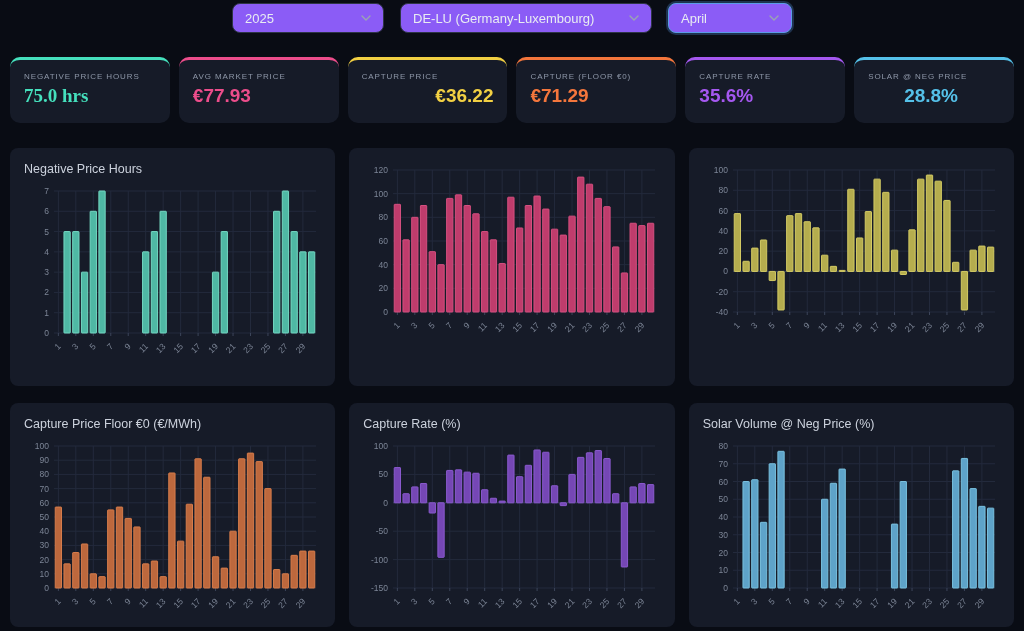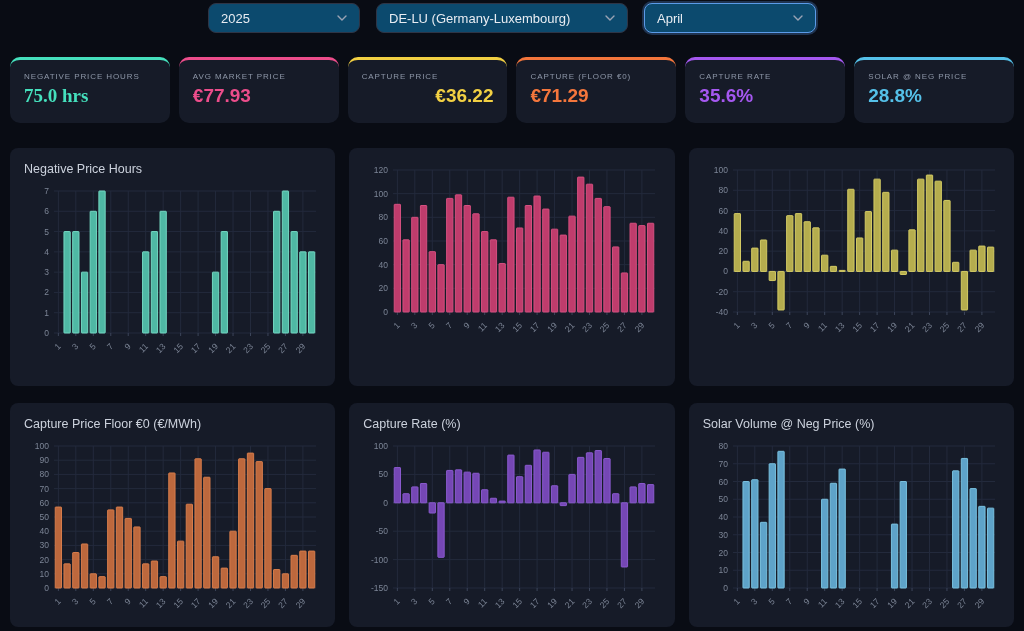--- a/index.html
+++ b/index.html
@@ -5,27 +5,27 @@
   * { margin:0; padding:0; box-sizing:border-box; }
   html,body { background:#090c14; }
   body {
     width:1024px; height:631px; overflow:hidden;
     font-family:"Liberation Sans","DejaVu Sans",sans-serif;
     color:#e6eaf2;
   }
   
   .filter-bar { display:flex; justify-content:center; gap:16px; padding-top:3px; }
   .select {
-    height:30px; background:#0c4a6e; border:1px solid #2e3546; border-radius:8px;
+    height:30px; background:#8b5cf6; border:1px solid #2e3546; border-radius:8px;
     display:flex; align-items:center; justify-content:space-between;
     padding:0 12px; font-size:13px; color:#e8ecf2; cursor:pointer;
   }
   .select.w-year { width:152px; }
   .select.w-zone { width:252px; }
-  .select.w-month { width:172px;text-align:right; }
+  .select.w-month { width:124px;text-align:right; }
   .select.focused {
     border:1px solid #5b9be8;
     box-shadow:0 0 0 2px rgba(91,155,232,.28);
   }
   .chev { width:10px; height:6px; flex:0 0 auto; margin-left:8px; }
   
   .kpi-row { display:flex; gap:9px; padding:0 10px; margin-top:24px; }
   .kpi {
     flex:1 1 0; height:66px; background:#161b28; border-radius:10px;
     border-top:3px solid #fff; padding:10px 14px 0;
@@ -85,21 +85,21 @@
   <div class="kpi" style="border-top-color: rgb(244, 118, 60);">
     <div class="kpi-label">CAPTURE (FLOOR €0)</div>
     <div class="kpi-value" style="color: rgb(244, 118, 60);">€71.29</div>
   </div>
   <div class="kpi" style="border-top-color: rgb(165, 88, 240);">
     <div class="kpi-label">CAPTURE RATE</div>
     <div class="kpi-value" style="color: rgb(165, 88, 240);">35.6%</div>
   </div>
   <div class="kpi" style="border-top-color: rgb(85, 193, 233);">
     <div class="kpi-label">SOLAR @ NEG PRICE</div>
-    <div class="kpi-value" style="color: rgb(85, 193, 233);">28.8%</div>
+    <div class="kpi-value" style="color: rgb(85, 193, 233); margin-left: 36px;">28.8%</div>
   </div>
 </section>
 
 <section class="charts">
   <div class="panel">
     <div class="chart-title">Negative Price Hours</div>
     <div class="chart-body">
         <svg width="298" height="192" viewBox="0 0 298 192">
           <line x1="30" y1="150" x2="292" y2="150" stroke="#232a3c" stroke-width="1"></line>
           <text x="25" y="153" text-anchor="end" fill="#7c8596" font-size="8.5">0</text>

